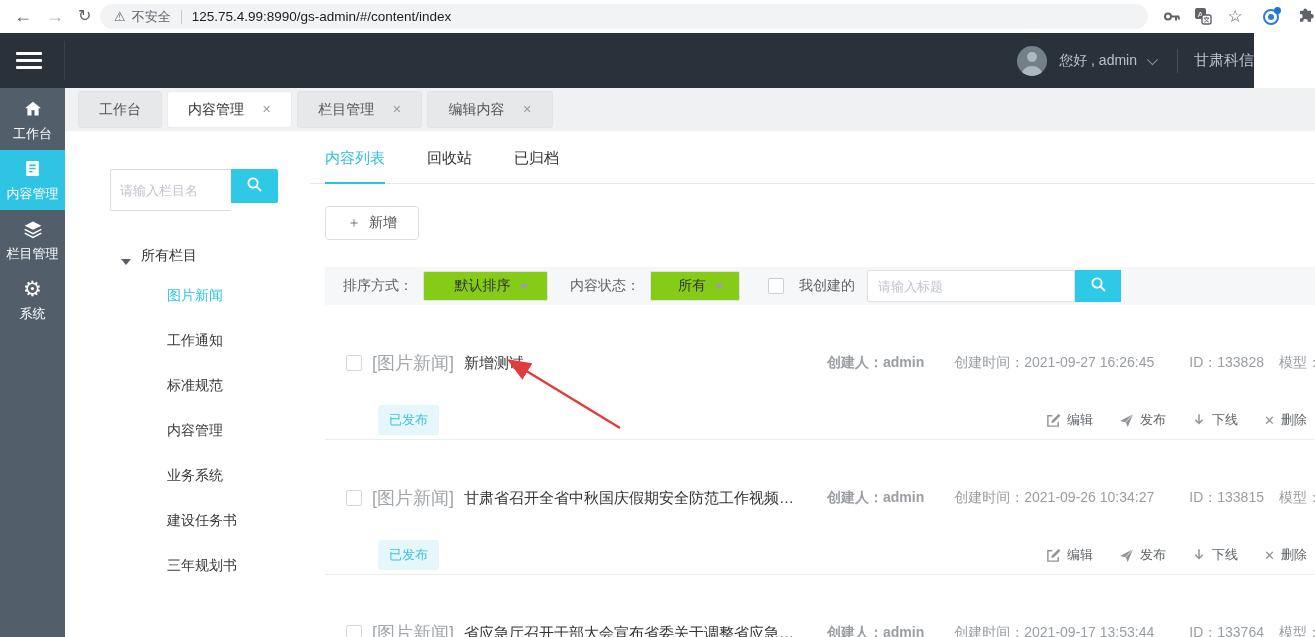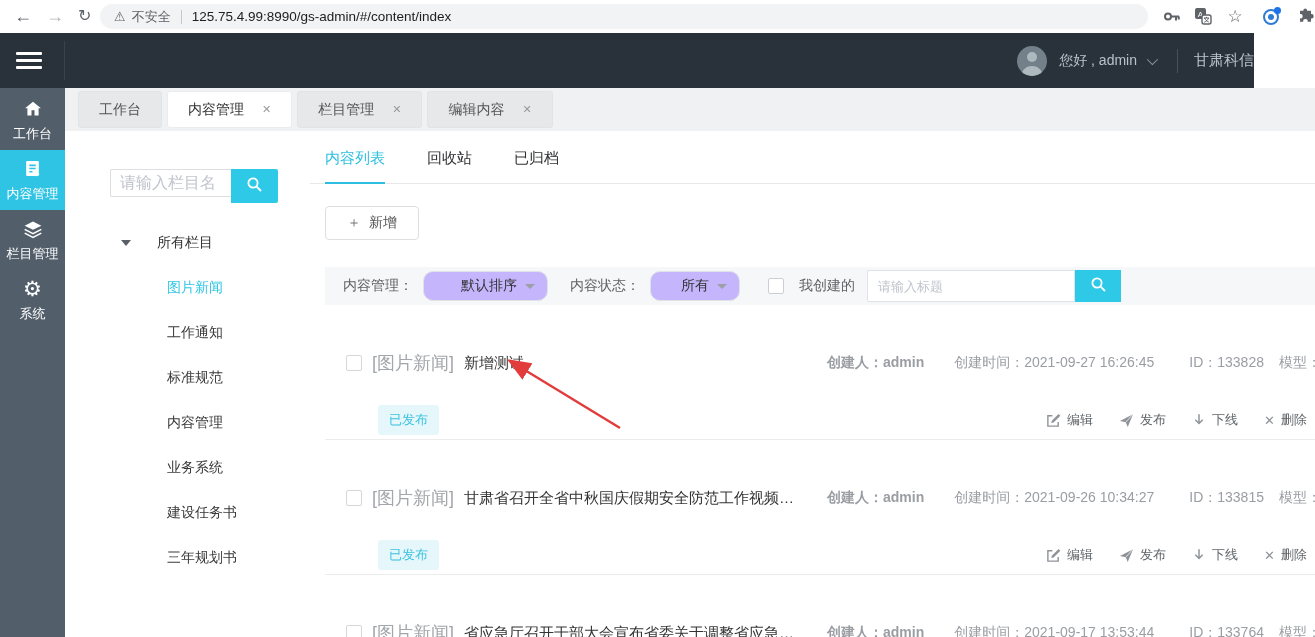--- a/index.html
+++ b/index.html
@@ -45,46 +45,46 @@
   .tab-strip { position:absolute; left:65px; top:88px; width:1250px; height:43px; background:#f0f1f2;
                display:flex; align-items:center; padding-left:13px; gap:5px; }
   .page-tab { height:37px; display:flex; align-items:center; padding:0 20px; background:#e7e8e9; border:1px solid #e2e3e4;
               border-radius:3px; font-size:14px; color:#555; cursor:pointer; }
   .page-tab.active { background:#fff; border-color:#ececec; color:#333; }
   .tab-close { margin-left:18px; font-size:11px; color:#999; }
 
   
   .left-card { position:absolute; left:95px; top:145px; width:198px; bottom:0; background:#fff; }
   .search-row { display:flex; margin:24px 15px 0 15px; }
-  .col-search-input { width:121px; height:28px; border:1px solid #dcdfe2; border-right:none; border-radius:2px 0 0 2px;
-                      padding:0 9px; font-size:16px; color:#333; outline:none; font-family:inherit; }
+  .col-search-input { width:121px; height:42px; border:1px solid #dcdfe2; border-right:none; border-radius:2px 0 0 2px;
+                      padding:0 9px; font-size:13px; color:#333; outline:none; font-family:inherit; }
   input::placeholder { color:#c0c4cc; }
   .col-search-btn { width:47px; height:34px; background:#2fc9e8; border:none; border-radius:0 2px 2px 0; cursor:pointer;
                     display:flex; align-items:center; justify-content:center; }
   .tree { margin-top:26px; }
-  .tree-root { display:flex; align-items:center; padding-left:26px; gap:26px; height:28px; cursor:pointer; }
+  .tree-root { display:flex; align-items:flex-end; padding-left:26px; gap:10px; height:28px; cursor:pointer; }
   .caret-solid { width:0; height:0; border-left:5px solid transparent; border-right:5px solid transparent; border-top:6px solid #5a5e66; }
   .tree-root-label { font-size:14px; color:#333; }
   .tree-items { margin-top:8px; }
   .tree-item { height:45px; display:flex; align-items:center; padding-left:72px; font-size:14px; color:#3a3a3a; cursor:pointer; }
   .tree-item.selected { color:#2fc6e4; }
 
   
   .main-card { position:absolute; left:310px; top:131px; width:1005px; bottom:0; background:#fff; overflow:hidden; }
   .content-tabs { display:flex; padding-left:15px; margin-top:18px; border-bottom:1px solid #e8e8e8; }
   .ctab { margin-right:42px; font-size:15px; color:#303133; padding-bottom:14px; cursor:pointer; }
   .ctab.active { color:#2cbfdf; border-bottom:2px solid #2cbfdf; margin-bottom:-1px; }
   .add-btn { margin:22px 0 0 15px; width:94px; height:34px; background:#fff; border:1px solid #dcdfe2; border-radius:4px;
              display:inline-flex; align-items:center; justify-content:center; gap:8px; font-size:14px; color:#555; cursor:pointer; font-family:inherit; }
   .add-plus { font-size:14px; color:#777; }
 
   .filter-bar { margin-top:27px; margin-left:15px; height:38px; background:#f6f7f8; display:flex; align-items:center;
                 padding-left:18px; font-size:14px; color:#606266; }
-  .fselect { height:30px; background:#c4b5fd; border:1px solid #e0e3e6; border-radius:10px; display:flex; align-items:center;
-             justify-content:flex-end; margin-left:10px; padding:0 12px 0 24px; color:#333; cursor:pointer; }
+  .fselect { height:30px; background:#84cc16; border:1px solid #e0e3e6; border-radius:2px; display:flex; align-items:center;
+             justify-content:center; margin-left:10px; padding:0 12px 0 24px; color:#333; cursor:pointer; }
   .fsel-sort { width:125px; } .fsel-status { width:90px; }
   .caret-sel { width:0; height:0; border-left:5px solid transparent; border-right:5px solid transparent; border-top:5px solid #9aa0a6; margin-left:8px; }
   .flabel2 { margin-left:22px; }
   .fcheckbox { width:16px; height:16px; background:#fff; border:1px solid #ccd0d4; border-radius:2px; margin-left:28px; cursor:pointer; flex:none; }
   .fcheck-label { margin-left:15px; }
   .title-input { margin-left:12px; width:208px; height:32px; border:1px solid #e0e3e6; border-radius:2px 0 0 2px;
                  padding:0 10px; font-size:13px; color:#333; outline:none; font-family:inherit; }
   .fsearch-btn { width:46px; height:32px; background:#2fc9e8; border:none; cursor:pointer; display:flex; align-items:center; justify-content:center; }
 
   .list { }
@@ -256,21 +256,21 @@
     <span class="ctab">回收站</span>
     <span class="ctab">已归档</span>
   </div>
 
   <button class="add-btn">
     <span class="add-plus">＋</span>
     <span>新增</span>
   </button>
 
   <div class="filter-bar">
-    <span>内容管理：</span>
+    <span>排序方式：</span>
     <div class="fselect fsel-sort">
       <span>默认排序</span>
       <span class="caret-sel"></span>
     </div>
     <span class="flabel2">内容状态：</span>
     <div class="fselect fsel-status">
       <span>所有</span>
       <span class="caret-sel"></span>
     </div>
     <span class="fcheckbox"></span>

